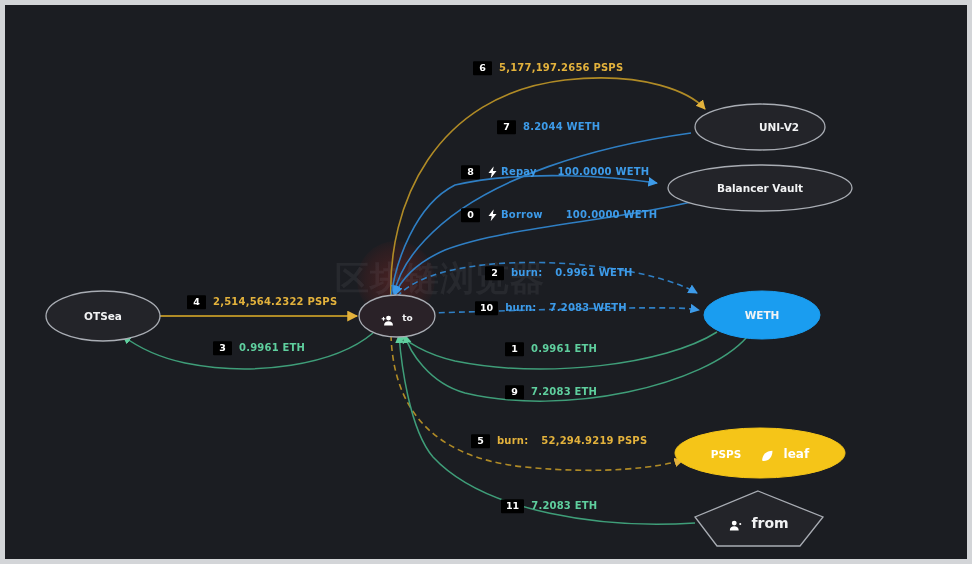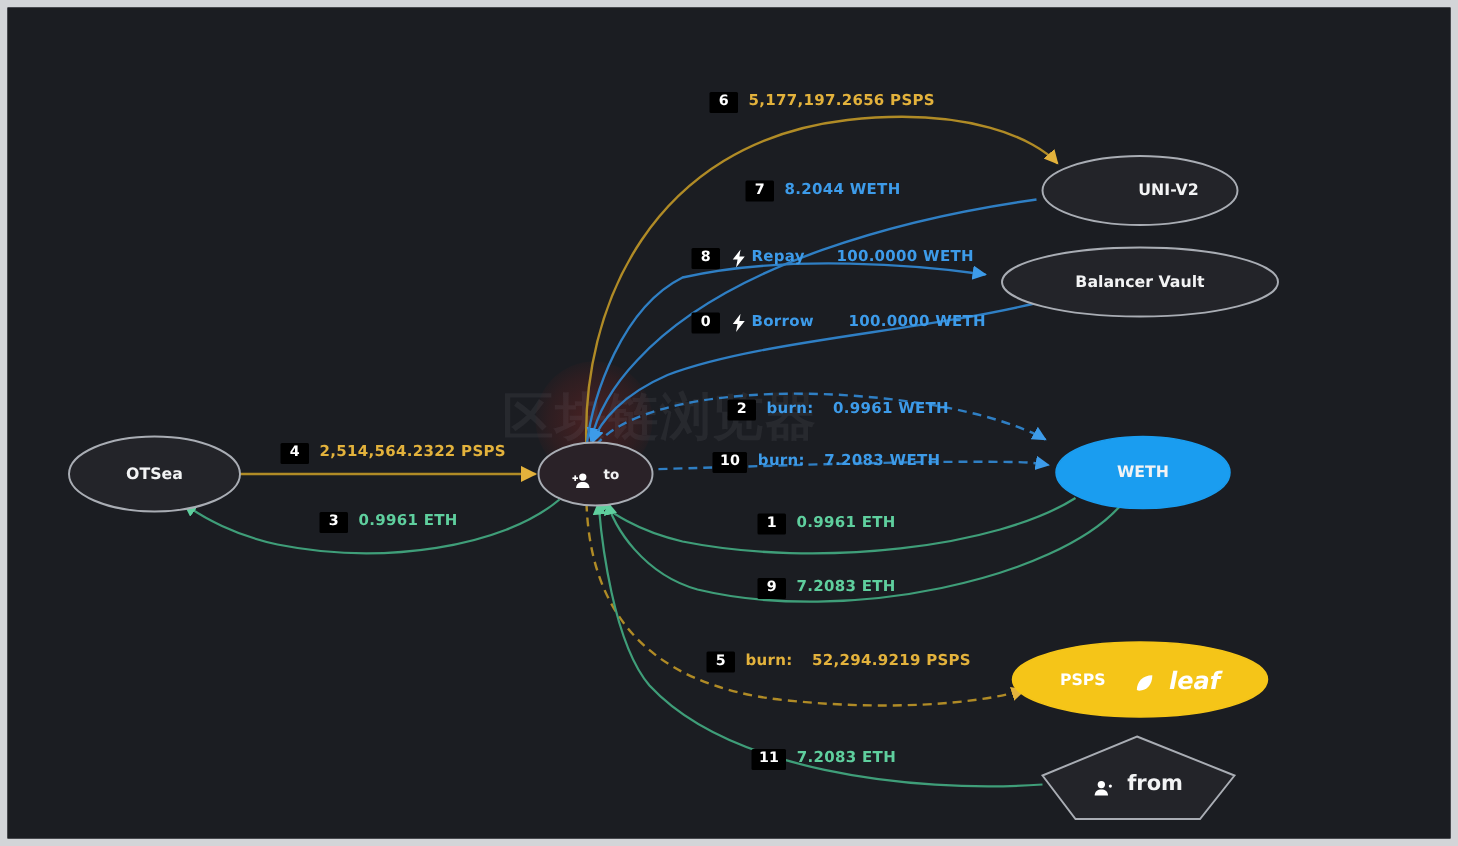--- a/index.html
+++ b/index.html
@@ -191,21 +191,21 @@
     <div class="node-label" style="left:755px; top:183px;">Balancer Vault</div>
     <div class="node-label" style="left:757px; top:310px;">WETH</div>
 
     <div class="node-hit" style="left:755px; top:448px;">
       <span class="node-label dark-on-yellow" style="position:static; transform:none; vertical-align:middle;">PSPS</span>
       <span class="leaf-ico" style="margin:0 5px 0 14px;">
         <svg viewBox="0 0 14 14" width="13" height="13">
           <path d="M12.5 1.4 C12.5 8.2 8.6 12.4 3.1 12.4 C2.0 12.4 1.4 11.9 1.4 11.9 C1.4 6.1 5.6 1.4 12.5 1.4 z" fill="#ffffff"></path>
         </svg>
       </span>
-      <span style="color:#ffffff; font-size:16px; font-weight:bold; vertical-align:middle;font-style:italic;">leaf</span>
+      <span style="color:#ffffff; font-size:12px; font-weight:bold; vertical-align:middle;">leaf</span>
     </div>
 
     <div class="node-hit" style="left:754px; top:516px;">
       <span class="person-ico">
         <svg viewBox="0 0 16 14" width="13" height="12">
           <circle cx="6" cy="4" r="3" fill="#ffffff"></circle>
           <path d="M0.5 13 C0.5 9.6 3 8 6 8 C9 8 11.5 9.6 11.5 13 z" fill="#ffffff"></path>
           <circle cx="13.4" cy="5.2" r="1.3" fill="#ffffff"></circle>
         </svg>
       </span>

